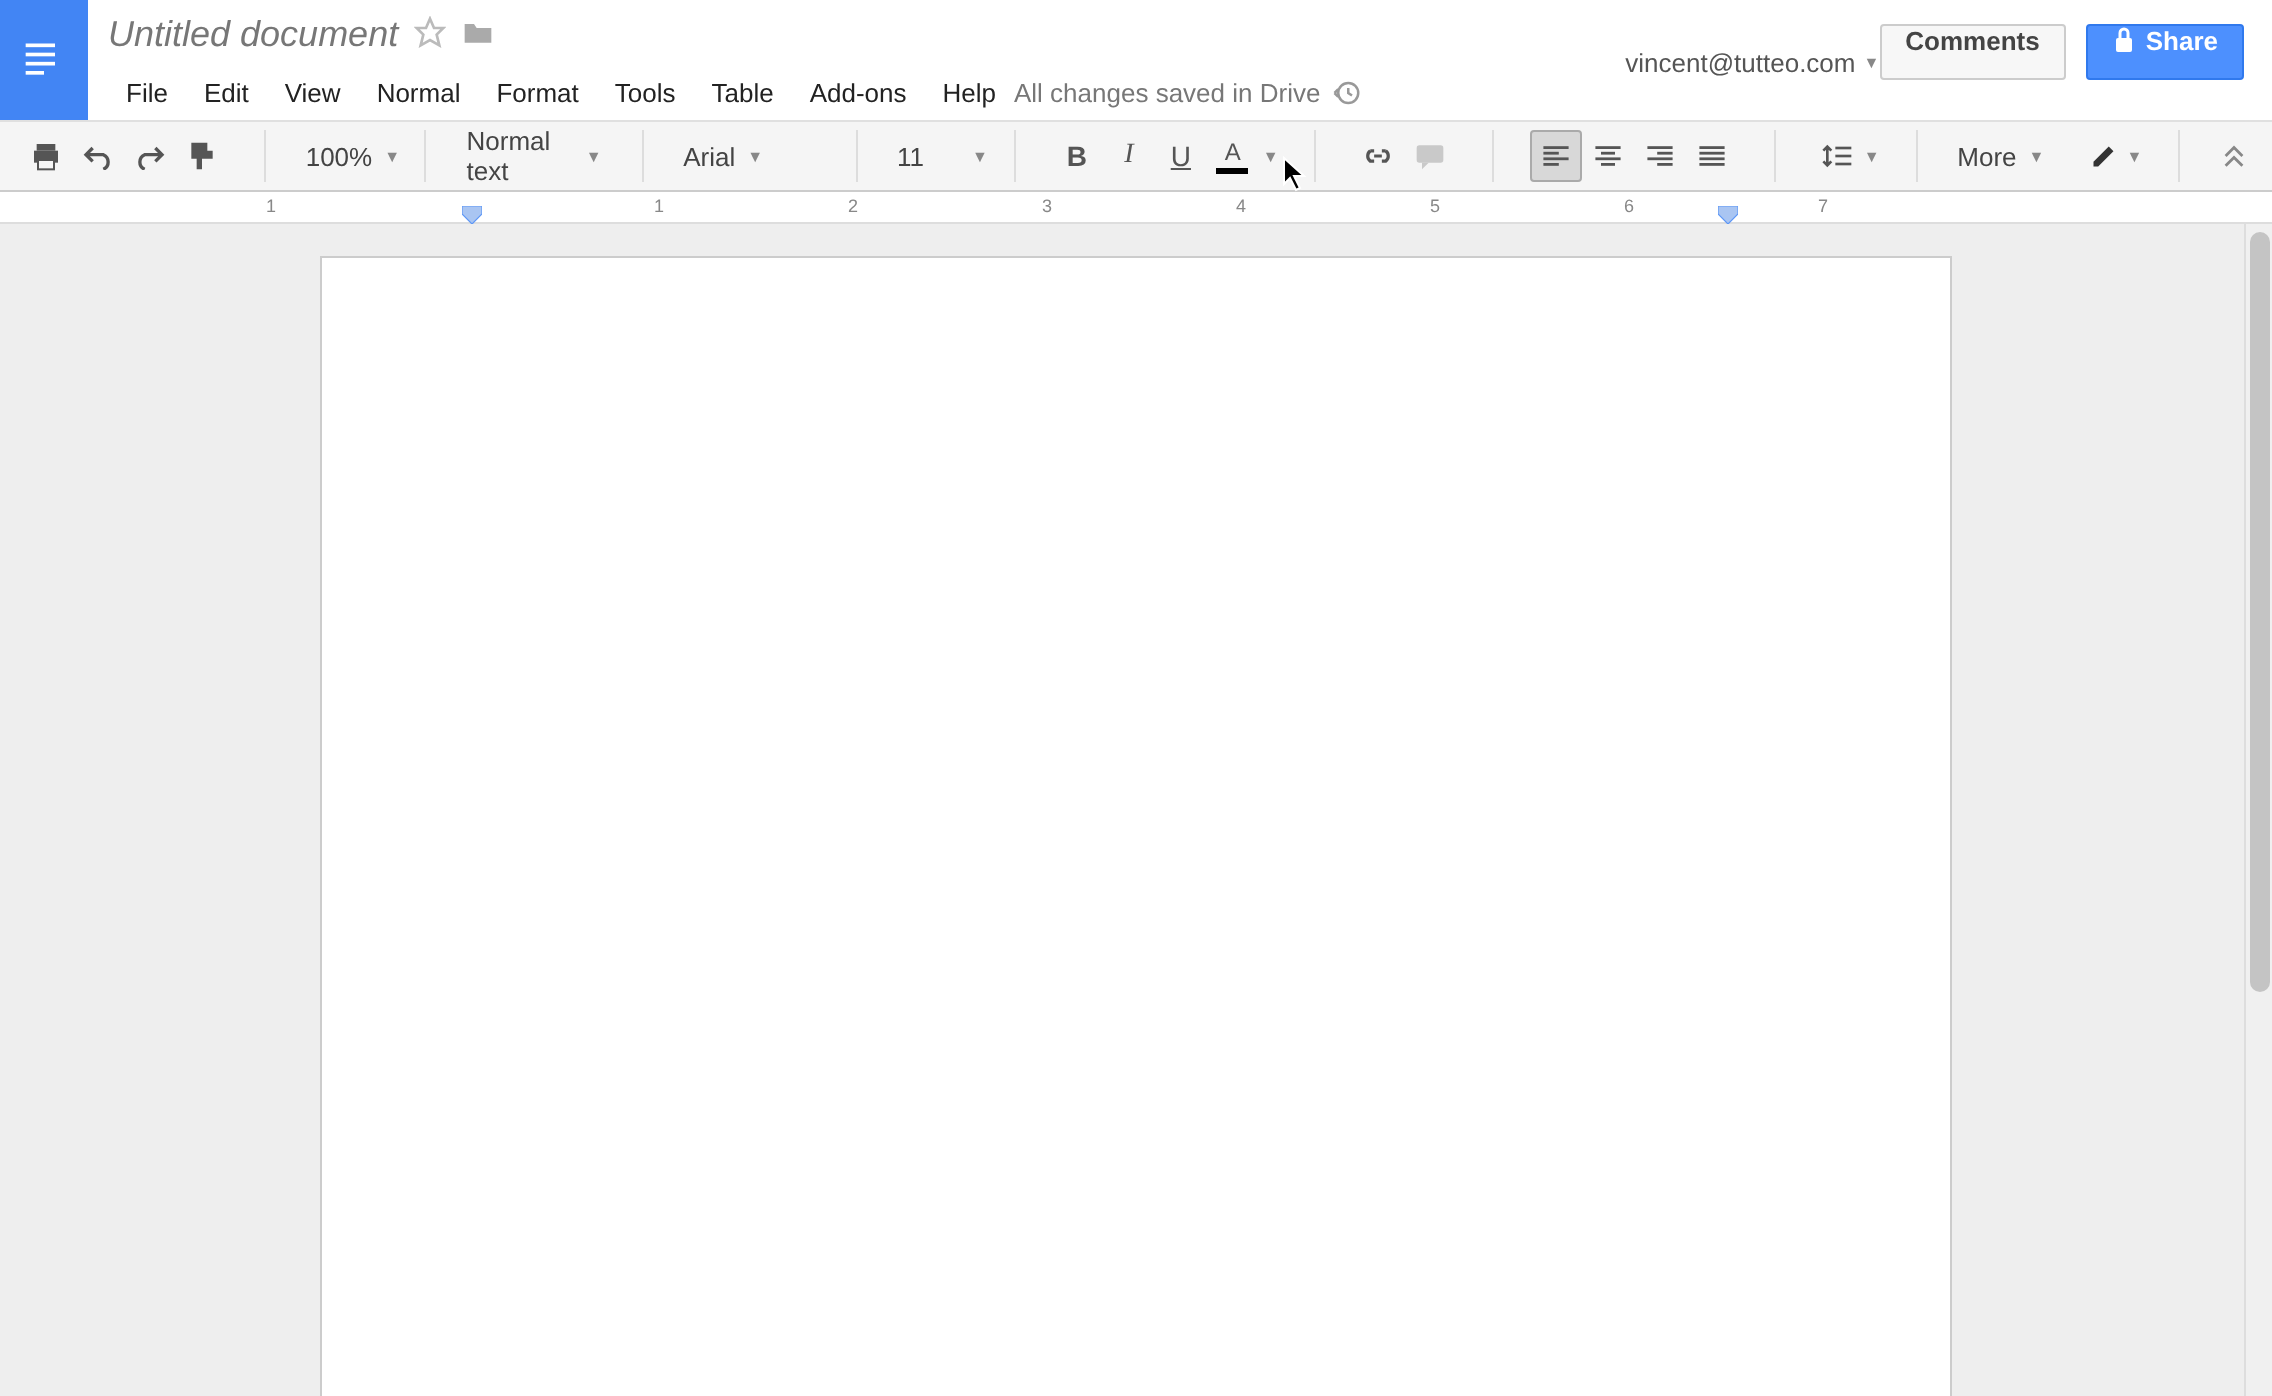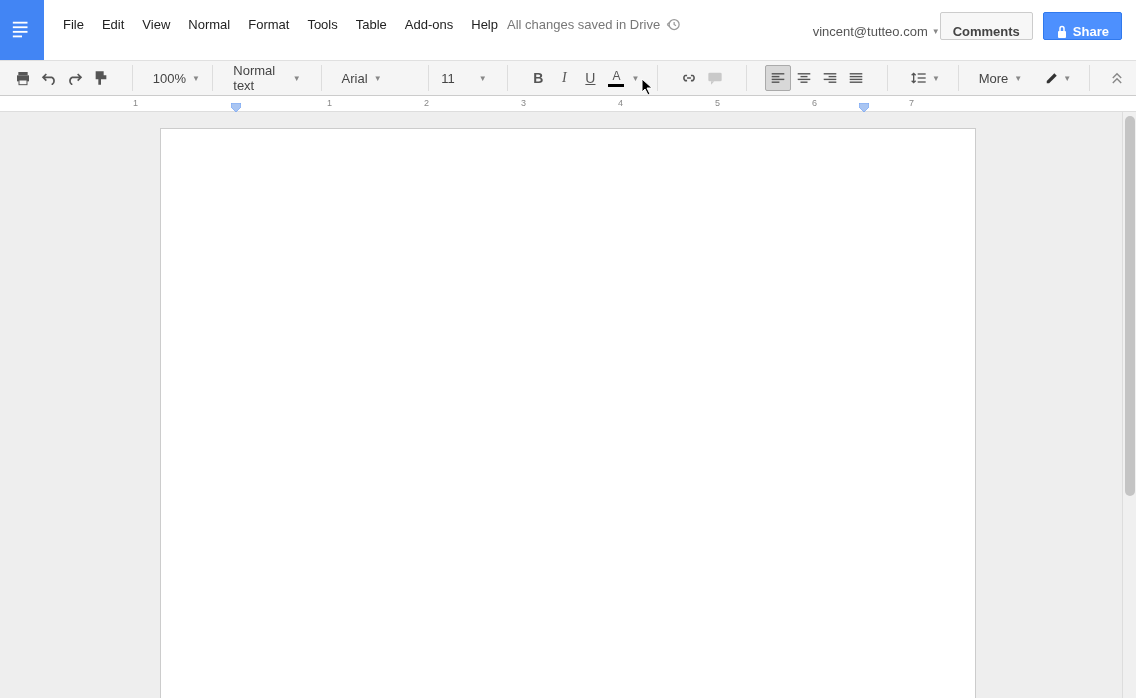--- a/index.html
+++ b/index.html
@@ -10,33 +10,33 @@
 .header-main { flex:1; padding:6px 8px 0 10px; }
 .title-row { display:flex; align-items:center; gap:8px; height:22px; }
 .doc-title { font-size:18px; color:#777; font-style:italic; }
 .star-icon, .folder-icon { color:#bbb; cursor:pointer; }
 .menu-row { display:flex; align-items:center; gap:0; margin-top:6px; height:24px; }
 .menu-item { padding:2px 9px; font-size:13px; color:#222; cursor:pointer; }
 .save-status { color:#777; font-size:13px; display:flex; align-items:center; gap:6px; }
 .header-right { padding:6px 14px 0 0; display:flex; flex-direction:row; align-items:flex-end; }
 .account-row { display:flex; align-items:center; gap:4px; font-size:13px; color:#555; cursor:pointer; height:18px; }
 .button-row { display:flex; gap:10px; margin-top:6px; }
-.btn { height:28px; padding:0 12px; font-size:13px; border:1px solid #ccc; border-radius:2px; background:#f7f7f7; color:#444; display:flex; align-items:flex-end; gap:5px; cursor:pointer; font-weight:bold; }
+.btn { height:28px; padding:0 12px; font-size:13px; border:1px solid #ccc; border-radius:2px; background:#f7f7f7; color:#444; display:flex; align-items:flex-start; gap:5px; cursor:pointer; font-weight:bold; }
 .btn.share { background:#4d90fe; border-color:#3079ed; color:#fff; }
 .toolbar { background:#f5f5f5; border-top:1px solid #e0e0e0; border-bottom:1px solid #ccc; height:36px; display:flex; align-items:center; padding:5px 6px; gap:12px; }
 .tb-group { display:flex; align-items:center; height:28px; padding:0 4px; }
 .sep { width:1px; height:26px; background:#ddd; margin:0 2px; }
 .tb-btn { min-width:26px; height:26px; display:flex; align-items:center; justify-content:center; cursor:pointer; color:#555; border-radius:2px; }
 .tb-btn.active { background:#d8d8d8; border:1px solid #aaa; }
 .tb-select { height:26px; padding:0 6px; display:flex; align-items:center; gap:6px; cursor:pointer; color:#444; font-size:13px; }
 .tb-select .arrow { color:#888; font-size:8px; }
 .font-sel { min-width:78px; }
 .style-sel { min-width:75px; }
 .zoom-sel { min-width:40px; }
-.size-sel { min-width:30px; justify-content:flex-end; }
+.size-sel { min-width:30px; justify-content:flex-start; }
 .more-sel { min-width:38px; }
 .ruler { background:#fff; height:16px; border-bottom:1px solid #ddd; position:relative; font-size:9px; color:#888; }
 .ruler-tick { position:absolute; top:2px; }
 .ruler-major { font-weight:normal; }
 .ruler-indent { position:absolute; top:7px; }
 .ruler-indent svg { display:block; }
 .canvas-area { background:#eee; height:586px; overflow:auto; position:relative; }
 .page { width:816px; min-height:1056px; background:#fff; margin:16px auto; border:1px solid #ccc; }
 .scrollbar-v { position:absolute; right:0; top:112px; width:14px; height:586px; background:#f0f0f0; border-left:1px solid #ddd; }
 .scroll-thumb { position:absolute; left:2px; top:4px; width:10px; height:380px; background:#c4c4c4; border-radius:5px; }
@@ -49,20 +49,33 @@
 <div class="header">
   <div class="logo">
     <svg viewBox="0 0 24 30">
         <rect x="2" y="6" width="16" height="2" fill="#fff"></rect>
         <rect x="2" y="11" width="16" height="2" fill="#fff"></rect>
         <rect x="2" y="16" width="16" height="2" fill="#fff"></rect>
         <rect x="2" y="21" width="10" height="2" fill="#fff"></rect>
       </svg>
   </div>
   <div class="header-main">
+    <div class="title-row">
+      <span class="doc-title">Untitled document</span>
+      <span class="star-icon">
+        <svg width="16" height="16" viewBox="0 0 24 24" fill="none" stroke="#bbb" stroke-width="2">
+            <polygon points="12,2 15,9 22,9 17,14 19,22 12,18 5,22 7,14 2,9 9,9"></polygon>
+          </svg>
+      </span>
+      <span class="folder-icon">
+        <svg width="16" height="14" viewBox="0 0 24 20" fill="#aaa">
+            <path d="M2 4 L9 4 L11 7 L22 7 L22 18 L2 18 Z"></path>
+          </svg>
+      </span>
+    </div>
     <div class="menu-row">
       <span class="menu-item">File</span>
       <span class="menu-item">Edit</span>
       <span class="menu-item">View</span>
       <span class="menu-item">Normal</span>
       <span class="menu-item">Format</span>
       <span class="menu-item">Tools</span>
       <span class="menu-item">Table</span>
       <span class="menu-item">Add-ons</span>
       <span class="menu-item">Help</span>

